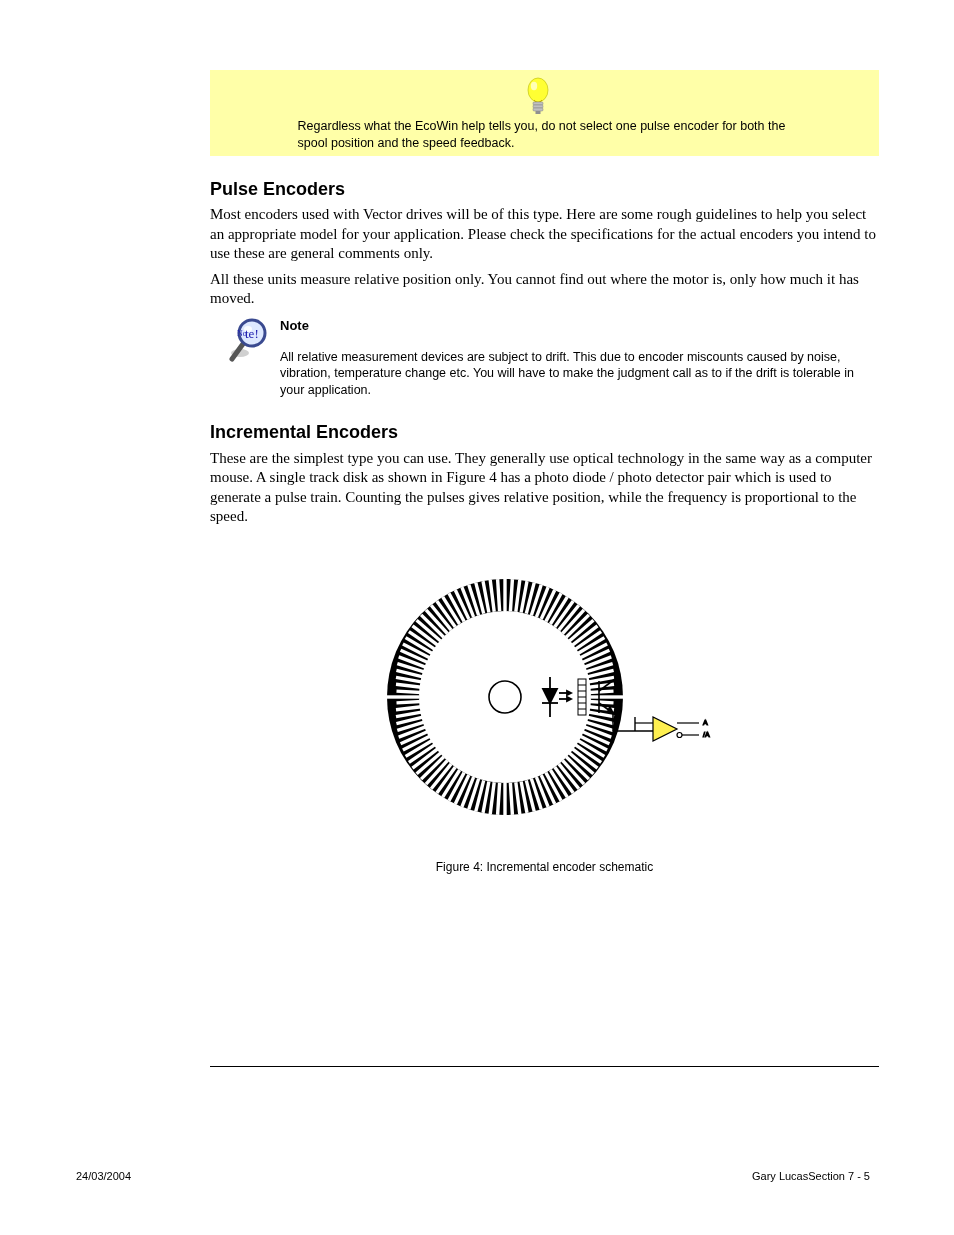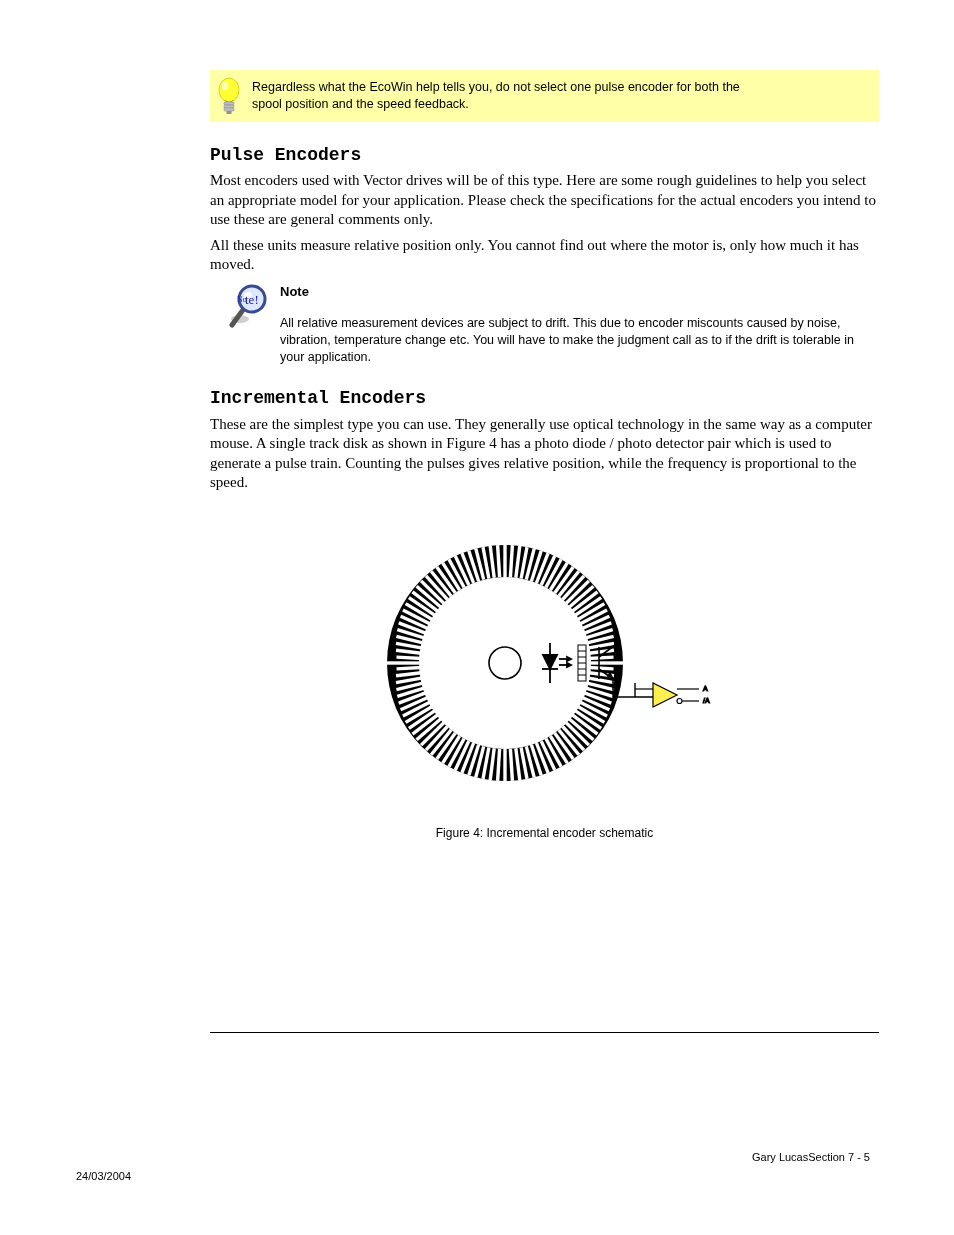--- a/index.html
+++ b/index.html
@@ -12,34 +12,35 @@
       width: 954px;
       margin: 0 auto;
       padding: 0;
     }
     .page {
       padding: 70px 75px 40px 210px;
       min-height: 1235px;
       position: relative;
     }
     .section-title {
-      font-family: Liberation Mono, monospace;
+      font-family: Liberation Sans, sans-serif;
       font-size: 18px;
       font-weight: bold;
       color: #000;
       margin-top: 22px;
       margin-bottom: 4px;
     }
     .tip-box {
       background: #FFFFA8;
       display: flex;
       align-items: center;
       margin-bottom: 18px;
       padding: 4px 10px 4px 4px;
       min-height: 50px;
+      flex-direction: column;
     }
     .tip-bulb {
       width: 30px;
       height: 44px;
       flex: 0 0 auto;
       margin-right: 8px;
     }
     .tip-text {
       font-family: Arial, sans-serif;
       font-size: 12.5px;
@@ -97,21 +98,21 @@
       display: flex;
       justify-content: space-between;
       font-family: Arial, sans-serif;
       font-size: 11px;
       margin-top: 6px;
       position: absolute;
       left: 76px;
       right: 84px;
       bottom: 52px;
     }
-    .footer-left { text-align: left; margin-top: 19px; }
+    .footer-left { text-align: left; }
     .footer-center { text-align: right; flex: 1; }
     .footer-right { text-align: right; }
     .shape-text { font-family: Arial, sans-serif; font-size: 7px; fill:#000; }
   </style>
 </head>
 <body>
 
 <div class="page">
 
   <div class="tip-box">

